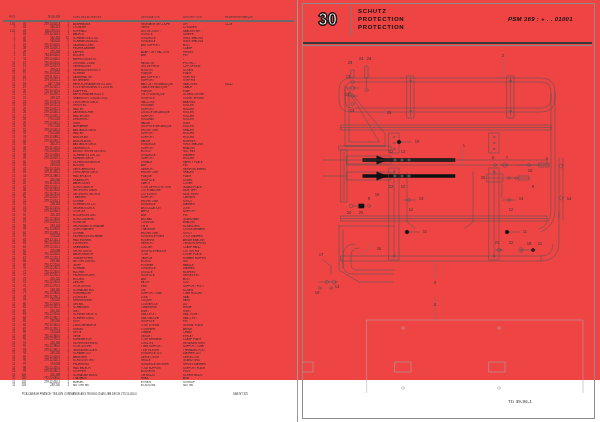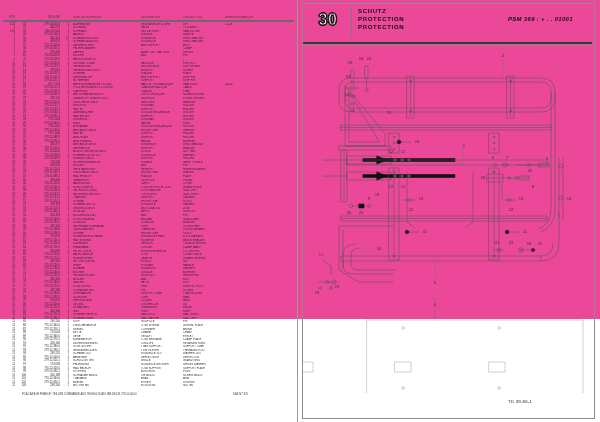--- a/index.html
+++ b/index.html
@@ -1,18 +1,18 @@
 <!DOCTYPE html>
 <html><head>
 <meta charset="utf-8">
 <style>
   html,body{margin:0;padding:0;background:#ffffff;}
   body{width:600px;height:422px;overflow:hidden;
        font-family:"Liberation Sans",sans-serif;color:#1a1a1a;}
-  .page{position:relative;width:600px;height:319px;background:#ec4899;}
+  .page{position:relative;width:600px;height:380px;background:#ef4444;}
 
   
   .divider{position:absolute;left:297px;top:0;width:1px;height:422px;background:#9a9a9a;}
 
   
   .left{position:absolute;left:0;top:0;width:297px;height:422px;}
 
   .tbl{position:absolute;left:3px;top:16px;width:291px;}
   .thead{display:flex;font-size:2.6px;letter-spacing:.1px;color:#3a3a3a;
          padding-bottom:.5px;}

